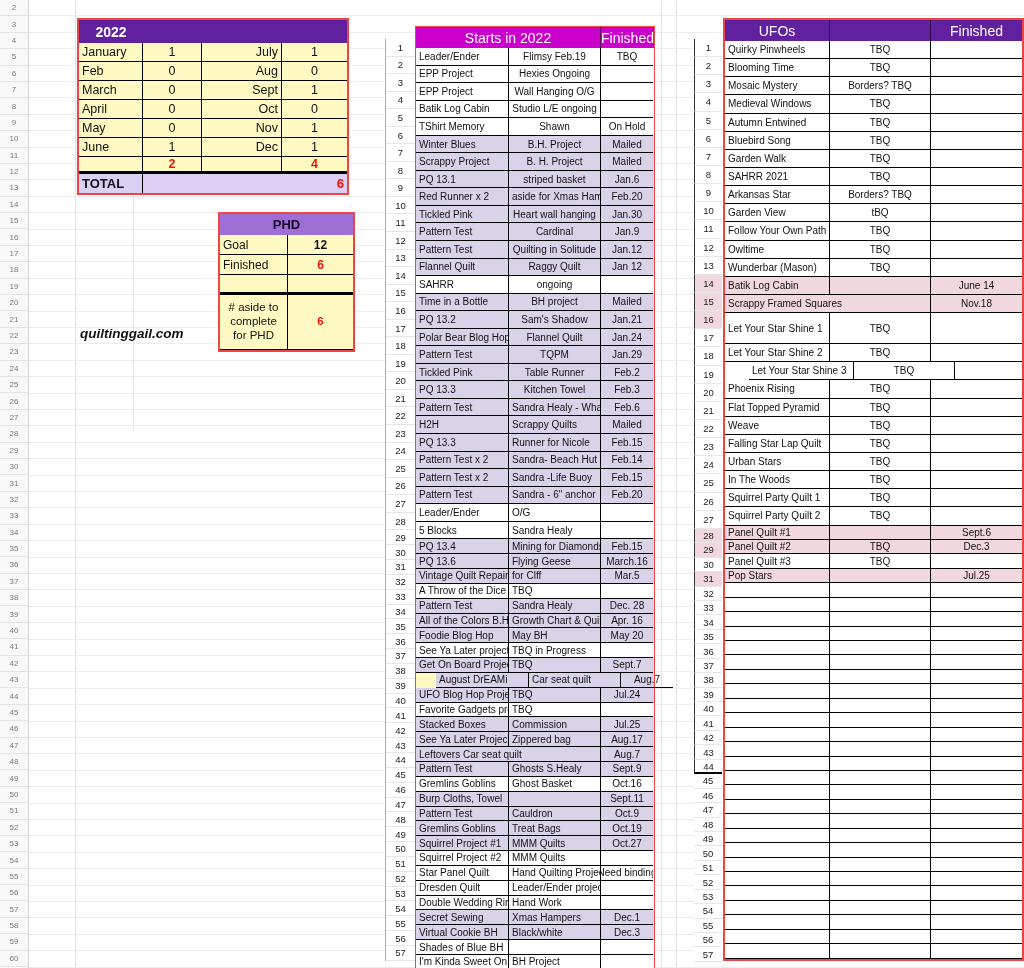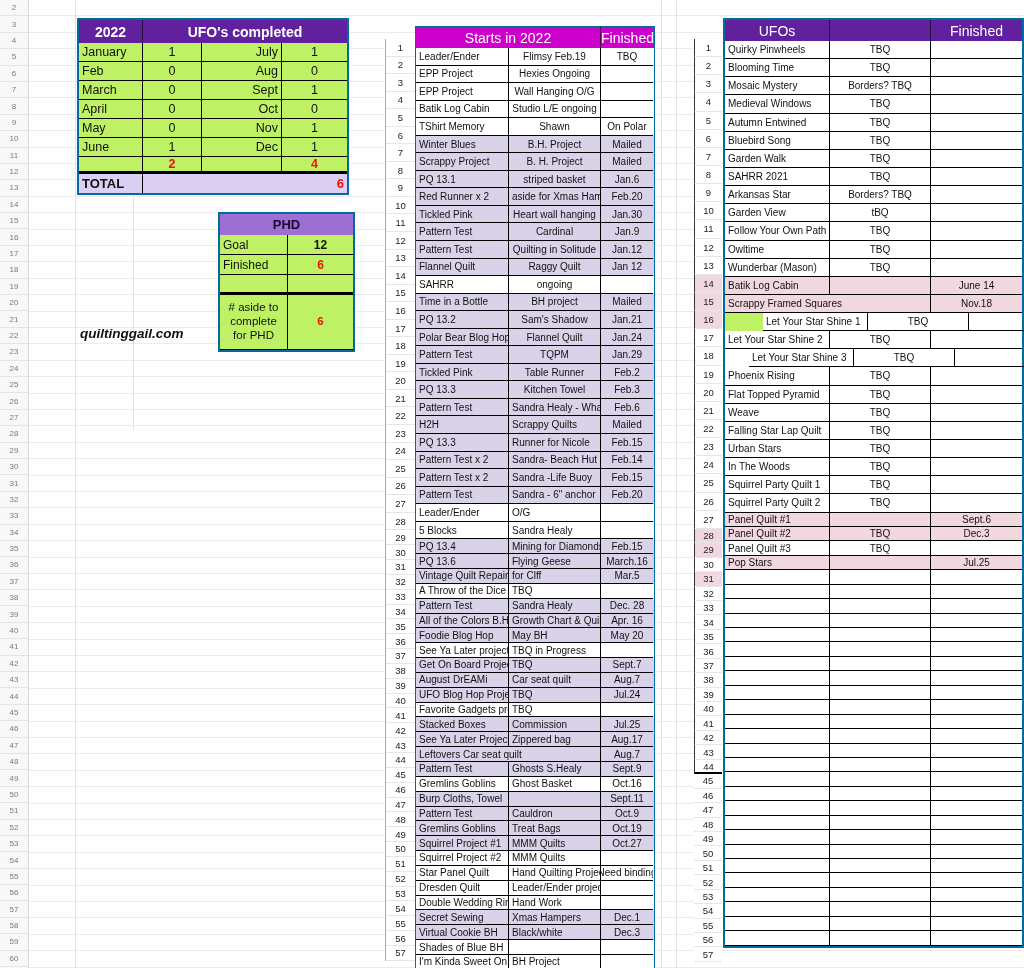--- a/index.html
+++ b/index.html
@@ -9,21 +9,21 @@
   .hgrid{position:absolute;inset:0;z-index:0;
     background:repeating-linear-gradient(to bottom,transparent 0 15.4px,#ececec 15.4px 16.4px);}
   .vline{position:absolute;width:1px;z-index:0;background:#e3e3e3;}
   
   #rail{position:absolute;left:0;top:0;width:28px;height:968px;background:#f8f8f8;
         border-right:1px solid #d8d8d8;z-index:2;}
   .rail-num{height:16.4px;box-sizing:border-box;border-bottom:1px solid #e4e4e4;
         font-size:8px;color:#7a7a7a;display:flex;align-items:center;justify-content:center;}
   
   .abs{position:absolute;z-index:3;}
-  .cellsbox{box-sizing:border-box;border:2px solid #0369a1;background:#bef264;}
+  .cellsbox{box-sizing:border-box;border:2px solid #ef4444;background:#fef9c3;}
   .trow{display:grid;box-sizing:border-box;}
   .cell{box-sizing:border-box;border-right:1px solid #000;border-bottom:1px solid #000;
         font-size:10px;display:flex;align-items:center;padding:0 3px;
         white-space:nowrap;overflow:hidden;}
   .cell:last-child{border-right:none;}
   .al-c{justify-content:center;padding:0 1px;}
   .al-l{justify-content:flex-start !important;}
   .al-r{justify-content:flex-end;}
   .bg-w{background:#fff;} .bg-v{background:var(--lav);} .bg-p{background:var(--pink);}
   .numcol{position:absolute;z-index:2;background:#fff;}
@@ -138,21 +138,20 @@
       <div class="rail-num">56</div>
       <div class="rail-num">57</div>
       <div class="rail-num">58</div>
       <div class="rail-num">59</div>
       <div class="rail-num">60</div>
     </div>
 
   <div id="ltable" class="abs cellsbox">
     <div class="hdr">
       <div class="hcell">2022</div>
-      <div class="hcell">UFO's completed</div>
     </div>
     <div id="lmonths">
         <div class="trow">
           <div class="cell al-l">January</div>
           <div class="cell al-c">1</div>
           <div class="cell al-r">July</div>
           <div class="cell al-c">1</div>
         </div>
         <div class="trow">
           <div class="cell al-l">Feb</div>
@@ -300,21 +299,21 @@
           <div class="cell al-c"></div>
         </div>
         <div class="trow bg-w" style="height: 17.55px; grid-template-columns: 93px 92px 52px;">
           <div class="cell al-l">Batik Log Cabin</div>
           <div class="cell al-c">Studio L/E ongoing</div>
           <div class="cell al-c"></div>
         </div>
         <div class="trow bg-w" style="height: 17.55px; grid-template-columns: 93px 92px 52px;">
           <div class="cell al-l">TShirt Memory</div>
           <div class="cell al-c">Shawn</div>
-          <div class="cell al-c">On Polar</div>
+          <div class="cell al-c">On Hold</div>
         </div>
         <div class="trow bg-v" style="height: 17.55px; grid-template-columns: 93px 92px 52px;">
           <div class="cell al-l">Winter Blues</div>
           <div class="cell al-c">B.H. Project</div>
           <div class="cell al-c">Mailed</div>
         </div>
         <div class="trow bg-v" style="height: 17.55px; grid-template-columns: 93px 92px 52px;">
           <div class="cell al-l">Scrappy Project</div>
           <div class="cell al-c">B. H. Project</div>
           <div class="cell al-c">Mailed</div>
@@ -462,21 +461,21 @@
         <div class="trow bg-w" style="height: 14.85px; grid-template-columns: 93px 92px 52px;">
           <div class="cell al-l">See Ya Later project</div>
           <div class="cell al-l">TBQ in Progress</div>
           <div class="cell al-c"></div>
         </div>
         <div class="trow bg-v" style="height: 14.85px; grid-template-columns: 93px 92px 52px;">
           <div class="cell al-l">Get On Board Project</div>
           <div class="cell al-l">TBQ</div>
           <div class="cell al-c">Sept.7</div>
         </div>
-        <div class="trow bg-v" style="height: 14.85px; grid-template-columns: 93px 92px 52px;">
+        <div class="trow bg-v" style="height: 14.85px; grid-template-columns: 93px 92px 52px; margin-left: 20px;">
           <div class="cell al-l">August DrEAMi</div>
           <div class="cell al-l">Car seat quilt</div>
           <div class="cell al-c">Aug.7</div>
         </div>
         <div class="trow bg-v" style="height: 14.85px; grid-template-columns: 93px 92px 52px;">
           <div class="cell al-l">UFO Blog Hop Projec</div>
           <div class="cell al-l">TBQ</div>
           <div class="cell al-c">Jul.24</div>
         </div>
         <div class="trow bg-w" style="height: 14.85px; grid-template-columns: 93px 92px 52px;">
@@ -704,21 +703,21 @@
         </div>
         <div class="trow bg-p" style="height: 18.15px; grid-template-columns: 105px 101px 91px;">
           <div class="cell al-l">Batik Log Cabin</div>
           <div class="cell al-c"></div>
           <div class="cell al-c">June 14</div>
         </div>
         <div class="trow bg-p" style="height: 18.15px; grid-template-columns: 105px 101px 91px;">
           <div class="cell al-l" style="grid-column: span 2;">Scrappy Framed Squares</div>
           <div class="cell al-c">Nov.18</div>
         </div>
-        <div class="trow bg-w" style="height: 18px; grid-template-columns: 105px 101px 91px; margin-left: 38px;">
+        <div class="trow bg-w" style="height: 31px; grid-template-columns: 105px 101px 91px;">
           <div class="cell al-l">Let Your Star Shine 1</div>
           <div class="cell al-c">TBQ</div>
           <div class="cell al-c"></div>
         </div>
         <div class="trow bg-w" style="height: 18.15px; grid-template-columns: 105px 101px 91px;">
           <div class="cell al-l">Let Your Star Shine 2</div>
           <div class="cell al-c">TBQ</div>
           <div class="cell al-c"></div>
         </div>
         <div class="trow bg-w" style="height: 18.15px; grid-template-columns: 105px 101px 91px; padding-left: 24px;">

